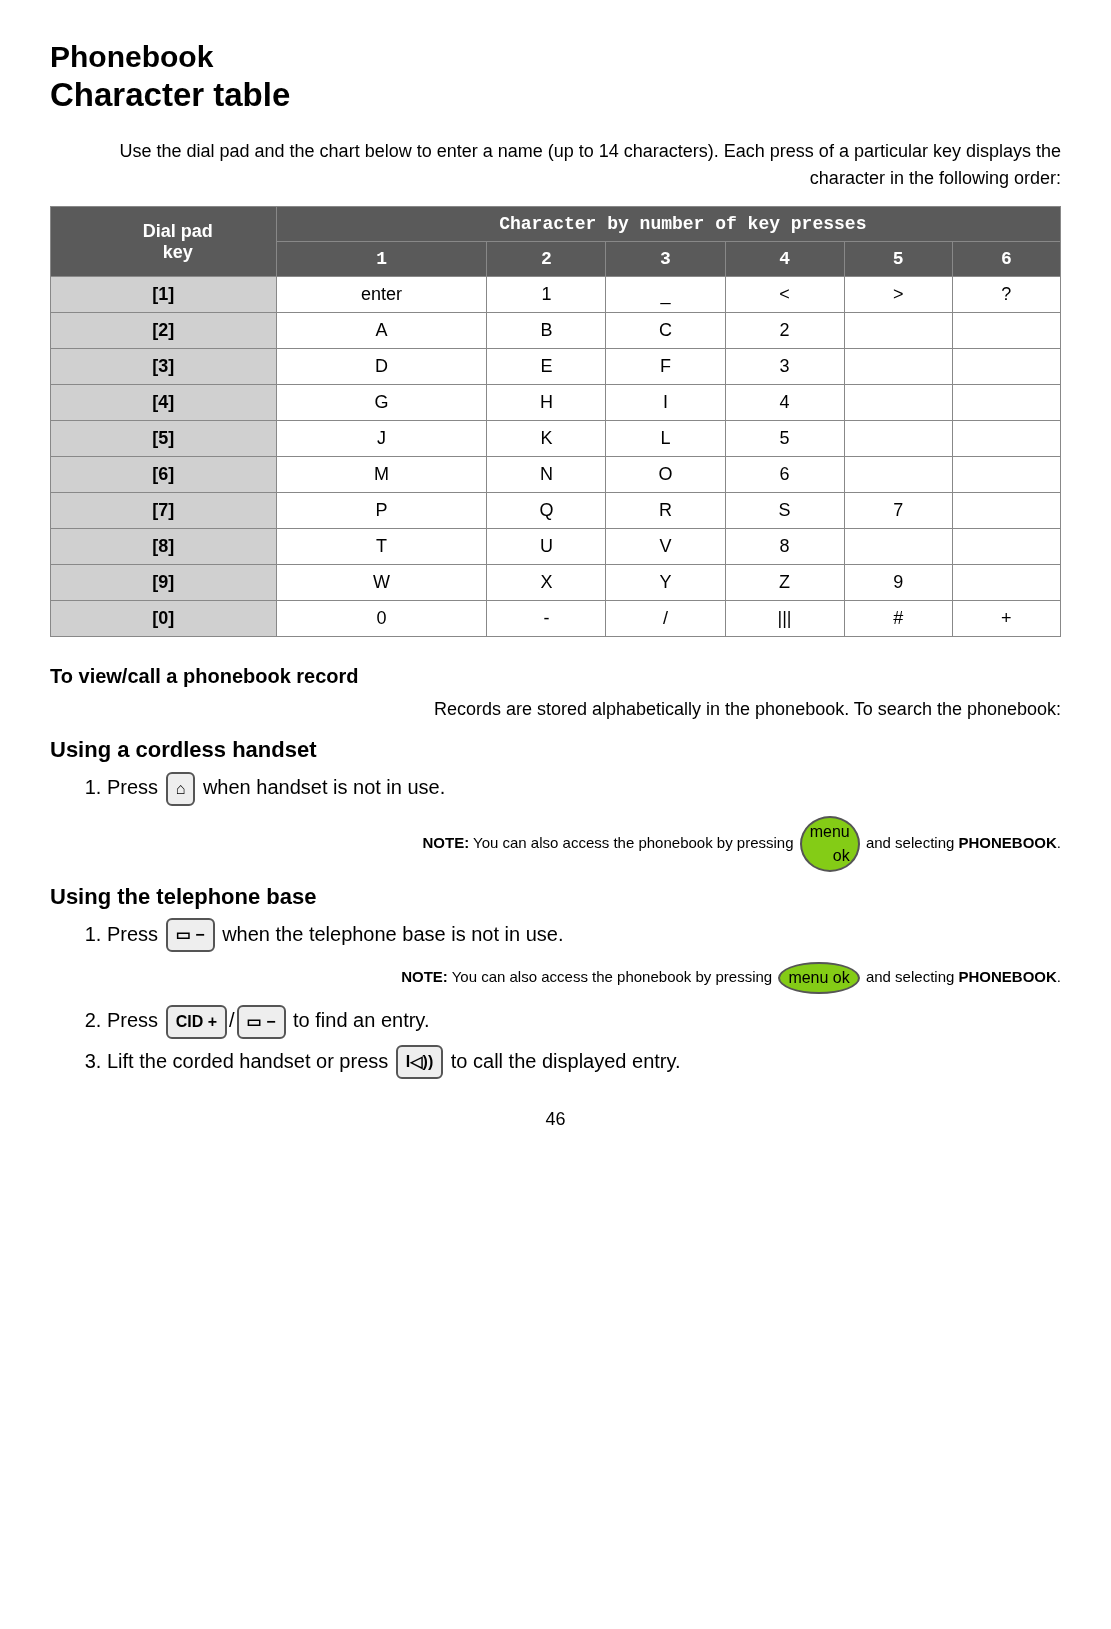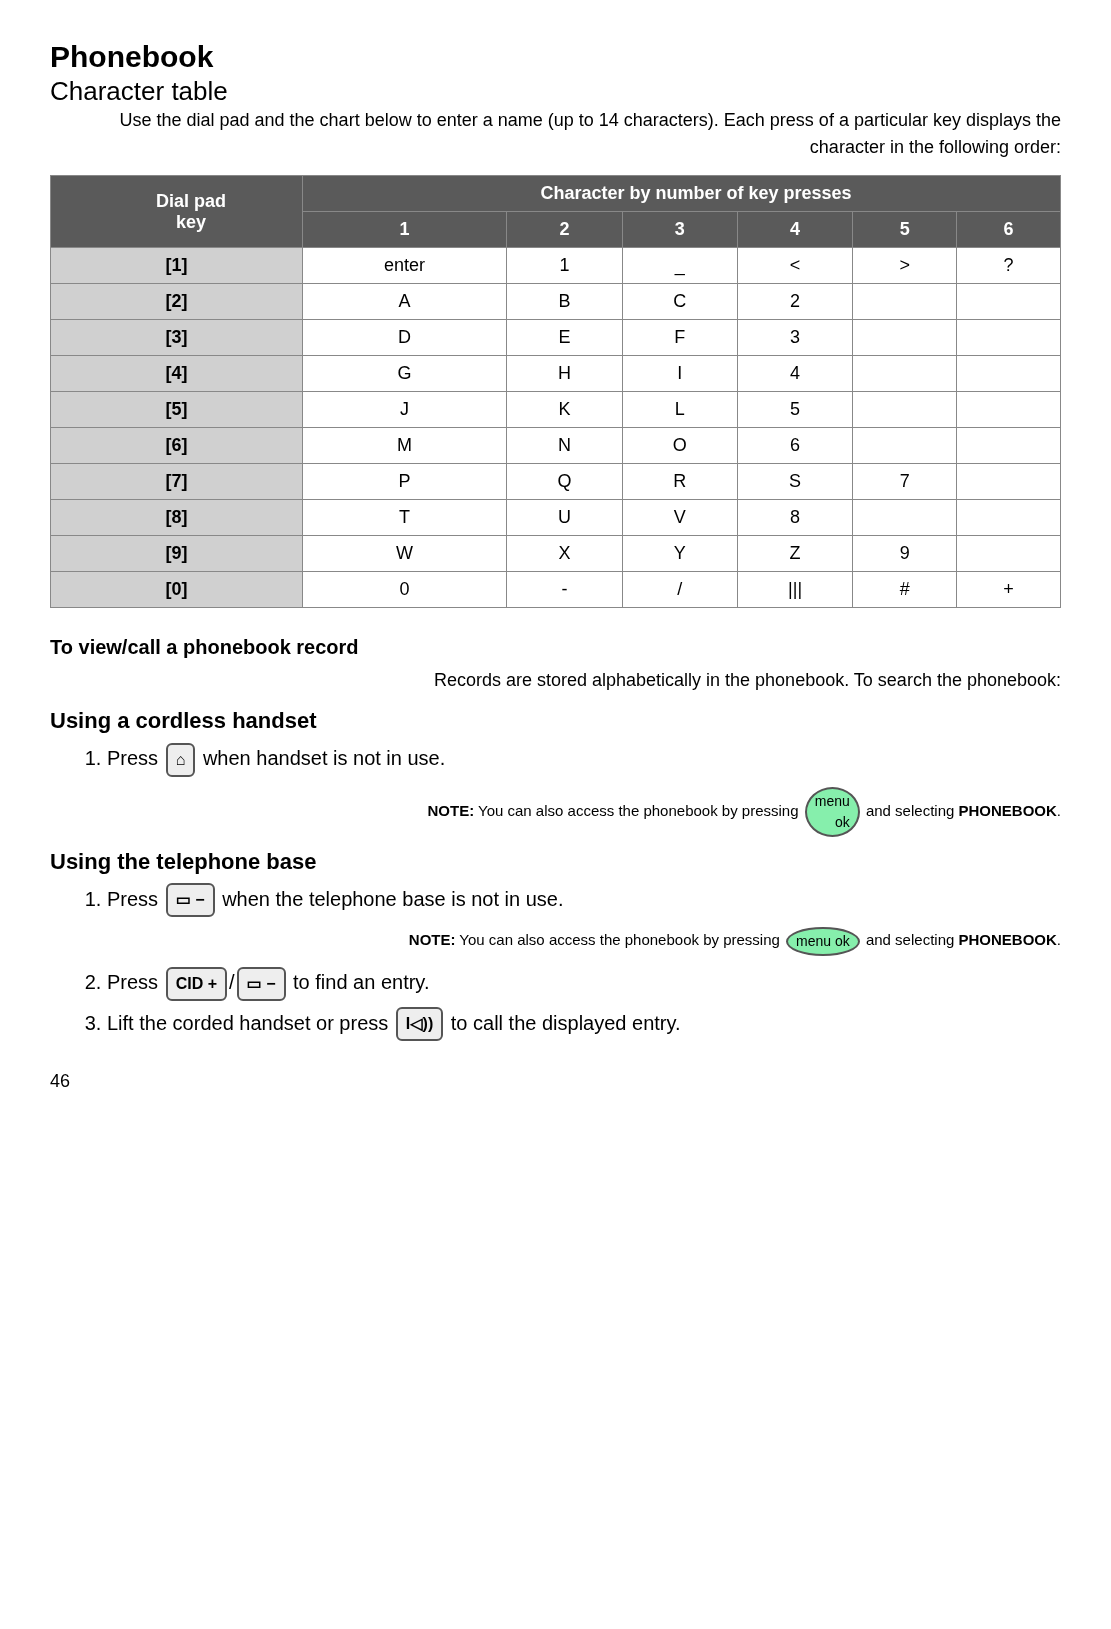--- a/index.html
+++ b/index.html
@@ -46,20 +46,21 @@
     }
     .th-dialpad {
       background-color: #5a5a5a;
       color: #fff;
       font-weight: bold;
     }
     .th-num {
       background-color: #5a5a5a;
       color: #fff;
       font-weight: bold;
+      font-family: Liberation Mono, monospace;
     }
     .td-key {
       background-color: #d0d0d0;
       font-weight: bold;
     }
     ol {
       margin-left: 28px;
       margin-bottom: 10px;
     }
     ol li {
@@ -97,40 +98,40 @@
       font-weight: bold;
       background: #eee;
       vertical-align: middle;
       margin: 0 2px;
     }
     .btn-menu {
       display: inline-block;
       border: 2px solid #555;
       border-radius: 50%;
       padding: 2px 8px;
-      font-size: 14px;
-      background: #86efac;
+      font-size: 16px;
+      background: #84cc16;
       vertical-align: middle;
       margin: 0 2px;
     }
     .section-title-bold {
       font-size: 20px;
       font-weight: bold;
       margin-top: 22px;
       margin-bottom: 8px;
     }
     .page-num {
-      text-align: left;
+      text-align: center;
       font-size: 18px;
       margin-top: 30px;
     }
     .char-table-title {
-      font-size: 26px;
-      font-weight: normal;
-      margin-bottom: 0;
+      font-size: 33px;
+      font-weight: bold;
+      margin-bottom: 24px;
     }
     .subsection-bold {
       font-size: 22px;
       font-weight: bold;
       margin-top: 12px;
       margin-bottom: 8px;
     }
   </style>
 </head>
 <body>

